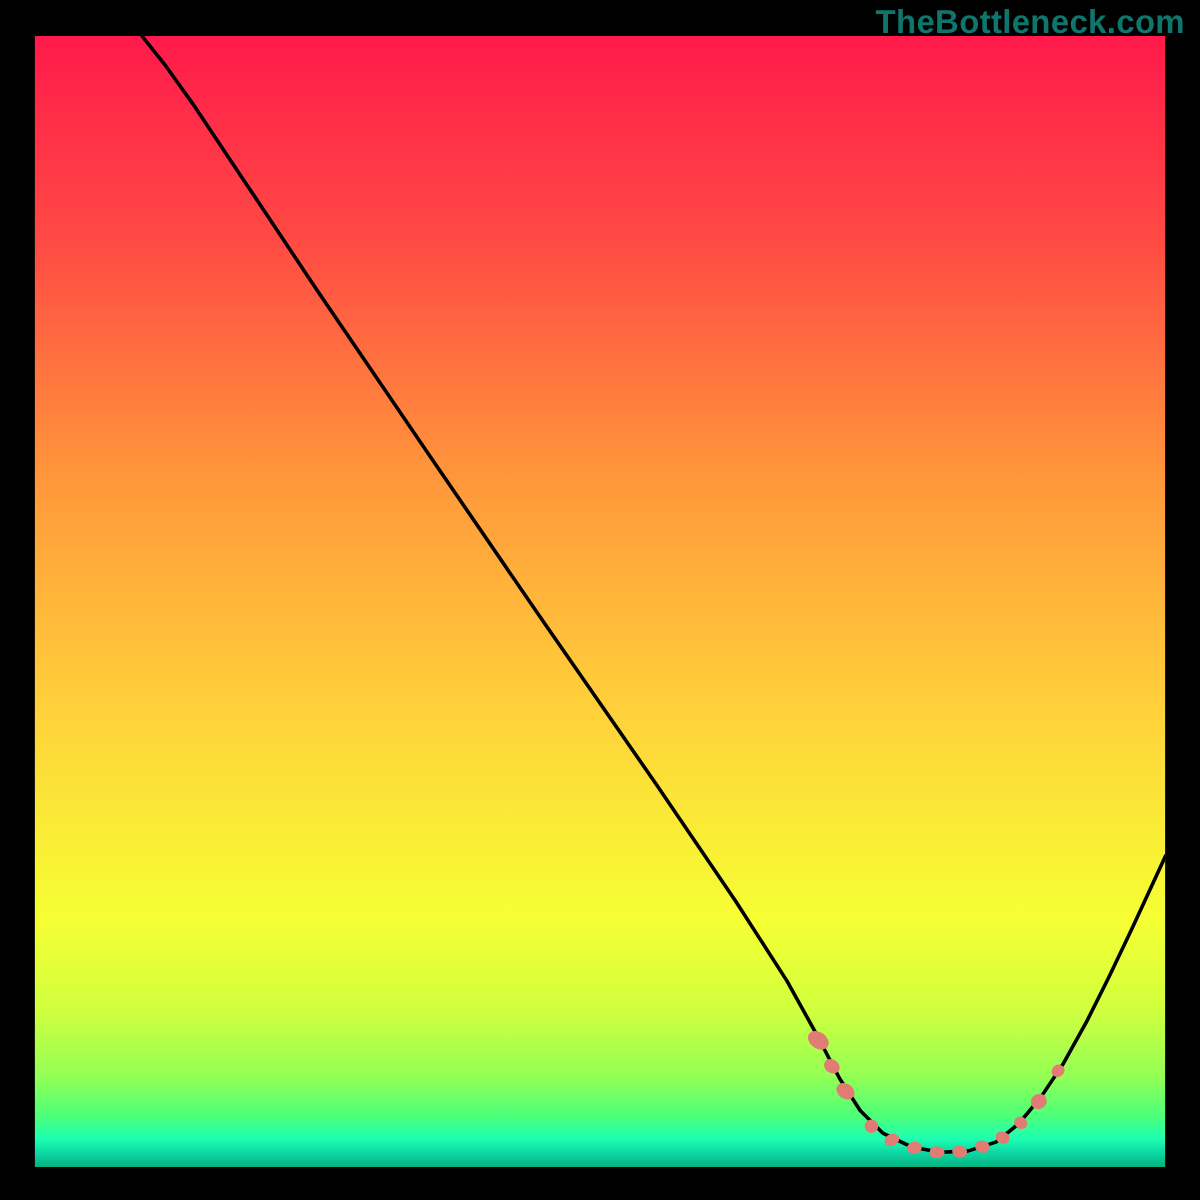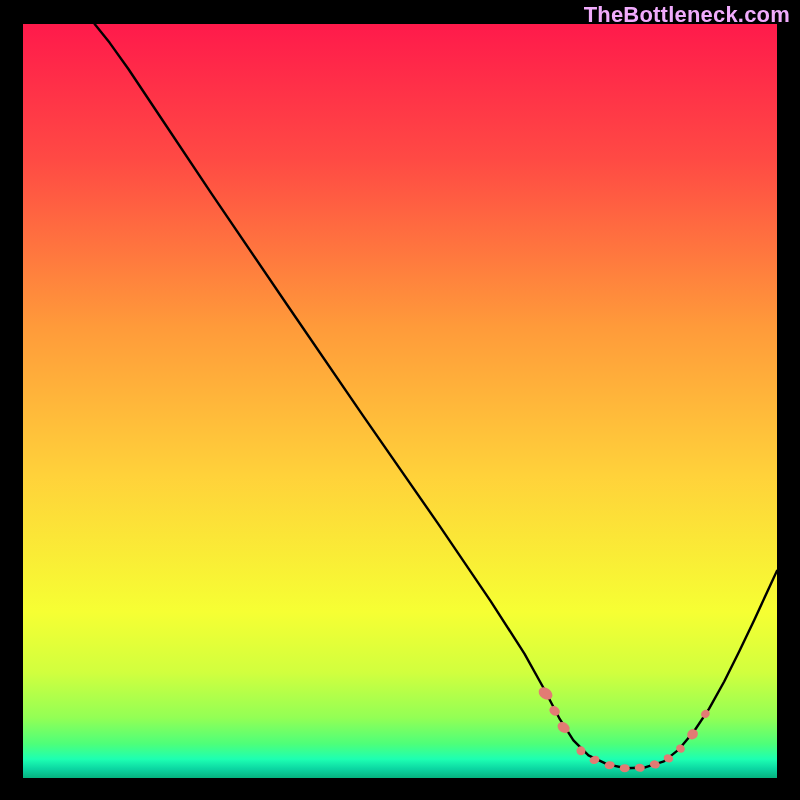--- a/index.html
+++ b/index.html
@@ -15,21 +15,21 @@
     left: 0;
     top: 0;
     width: 800px;
     height: 800px;
     background: #000;
   }
   .watermark {
     position: absolute;
     top: 2px;
     right: 10px;
-    color: #f0abfc;
+    color: #0f766e;
     font-family: Arial, Helvetica, sans-serif;
     font-size: 22px;
     font-weight: bold;
     letter-spacing: 0.2px;
   }
   .plot {
     position: absolute;
     left: 23px;
     top: 24px;
     width: 754px;

